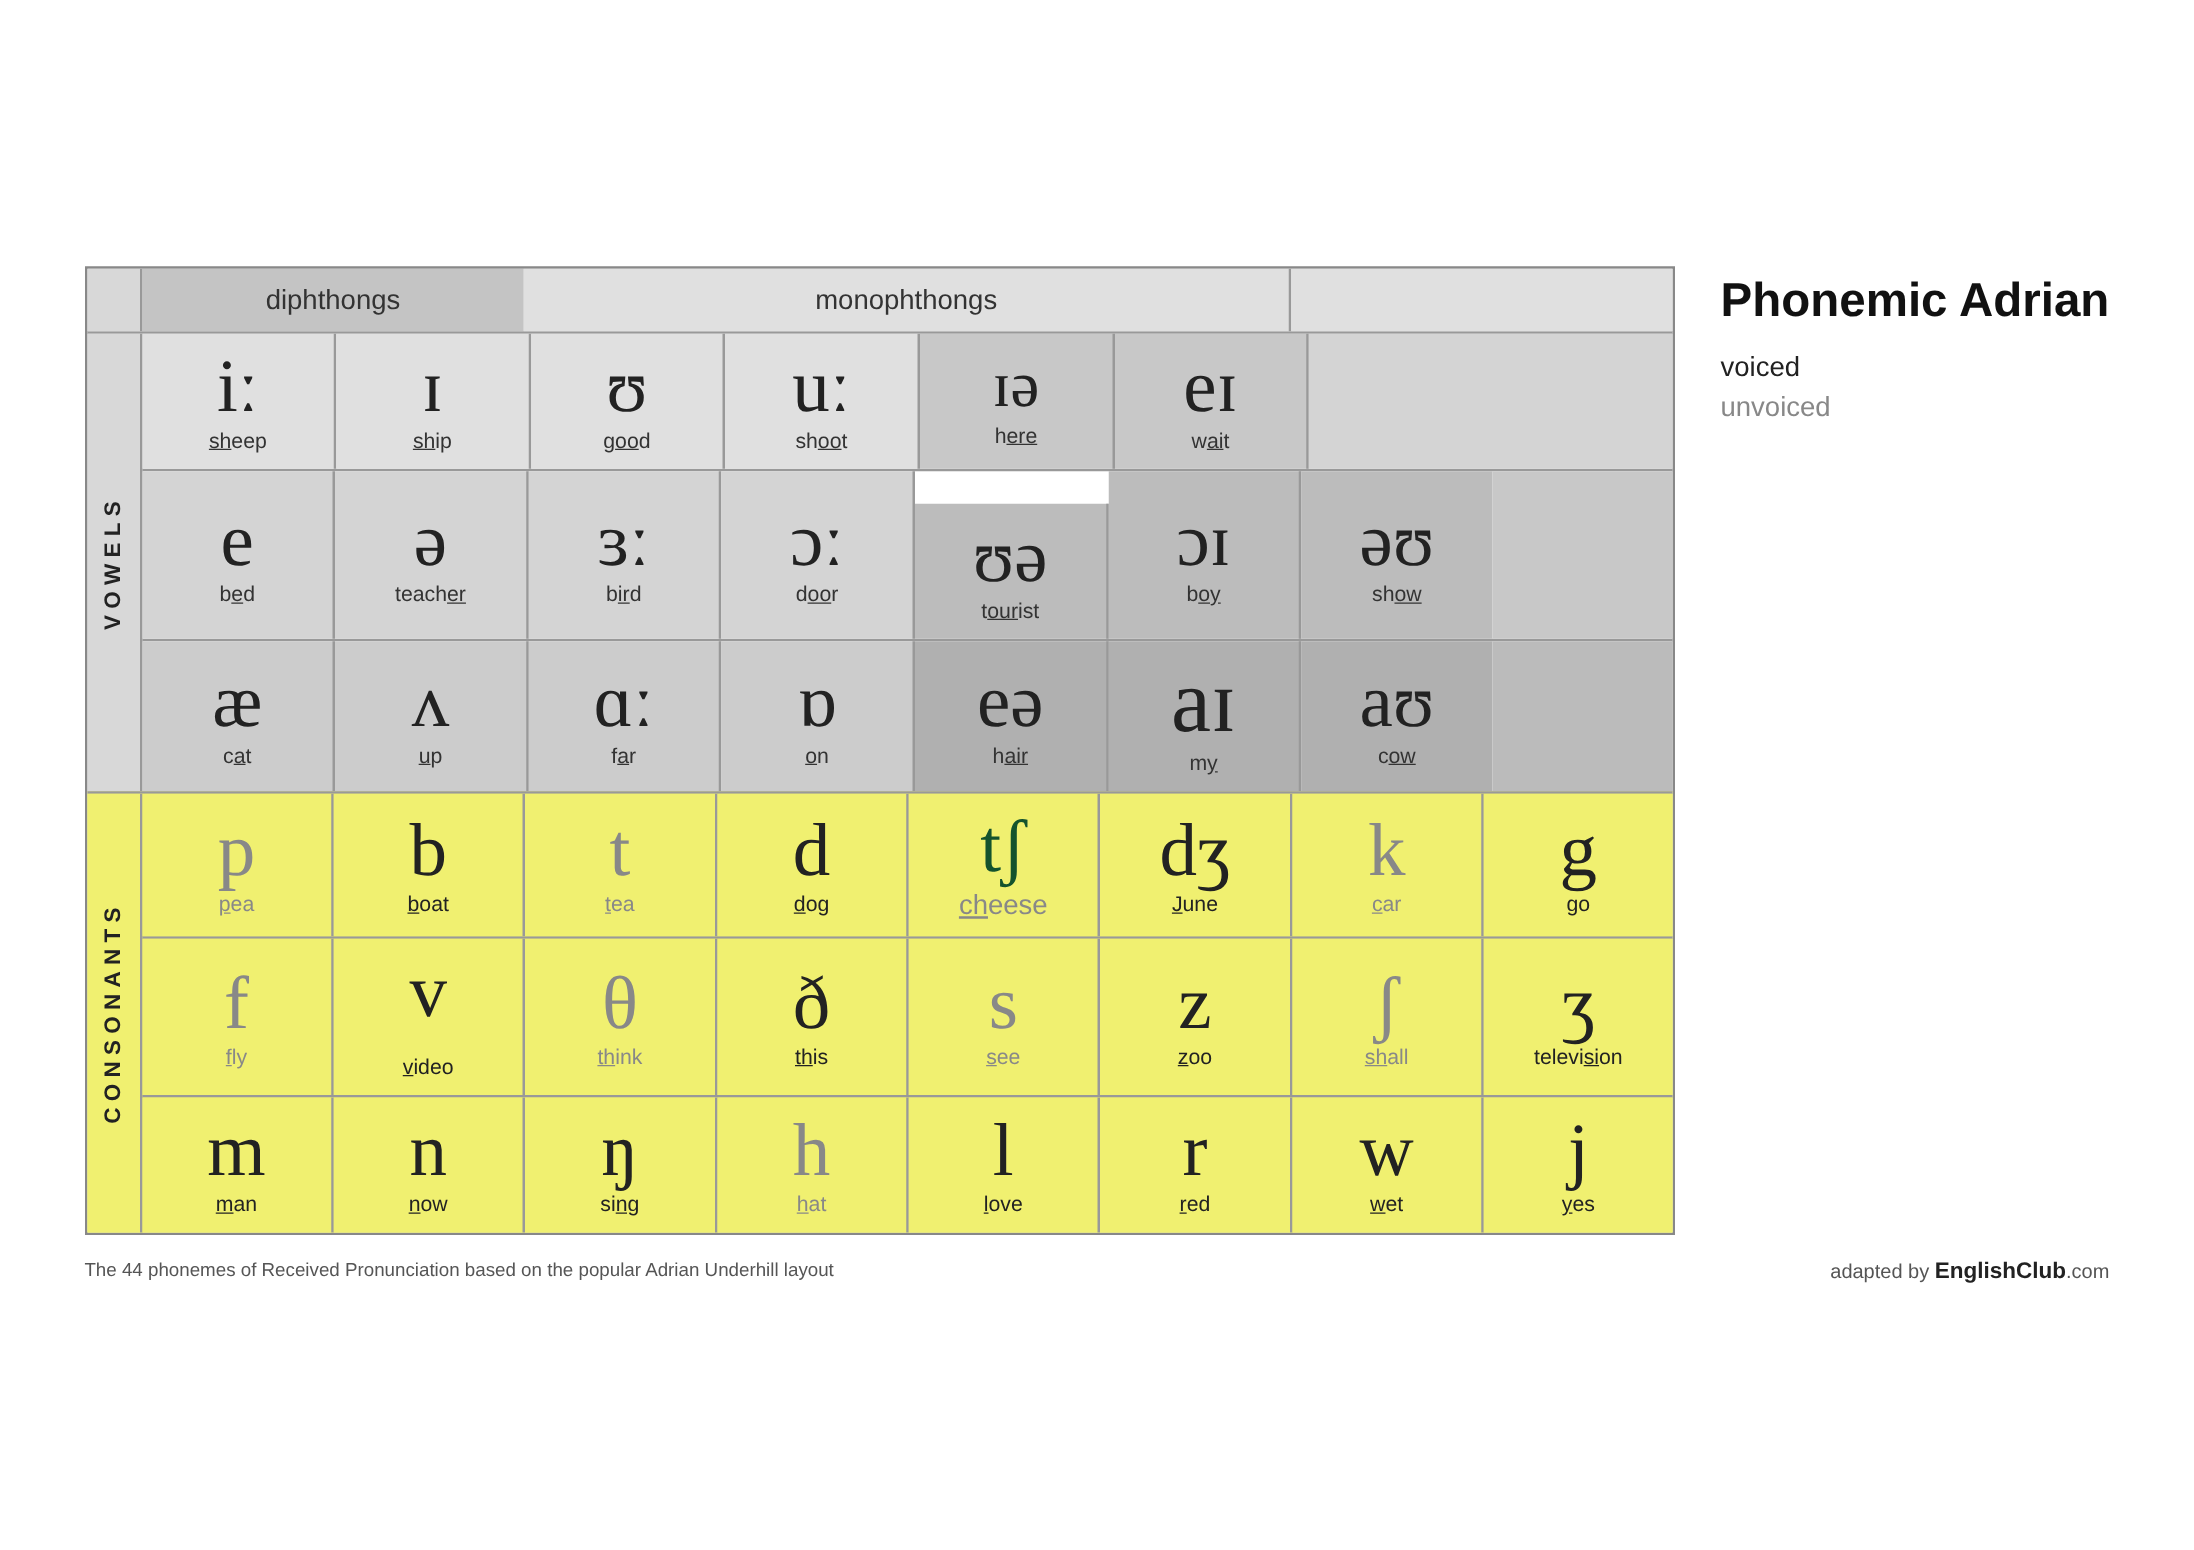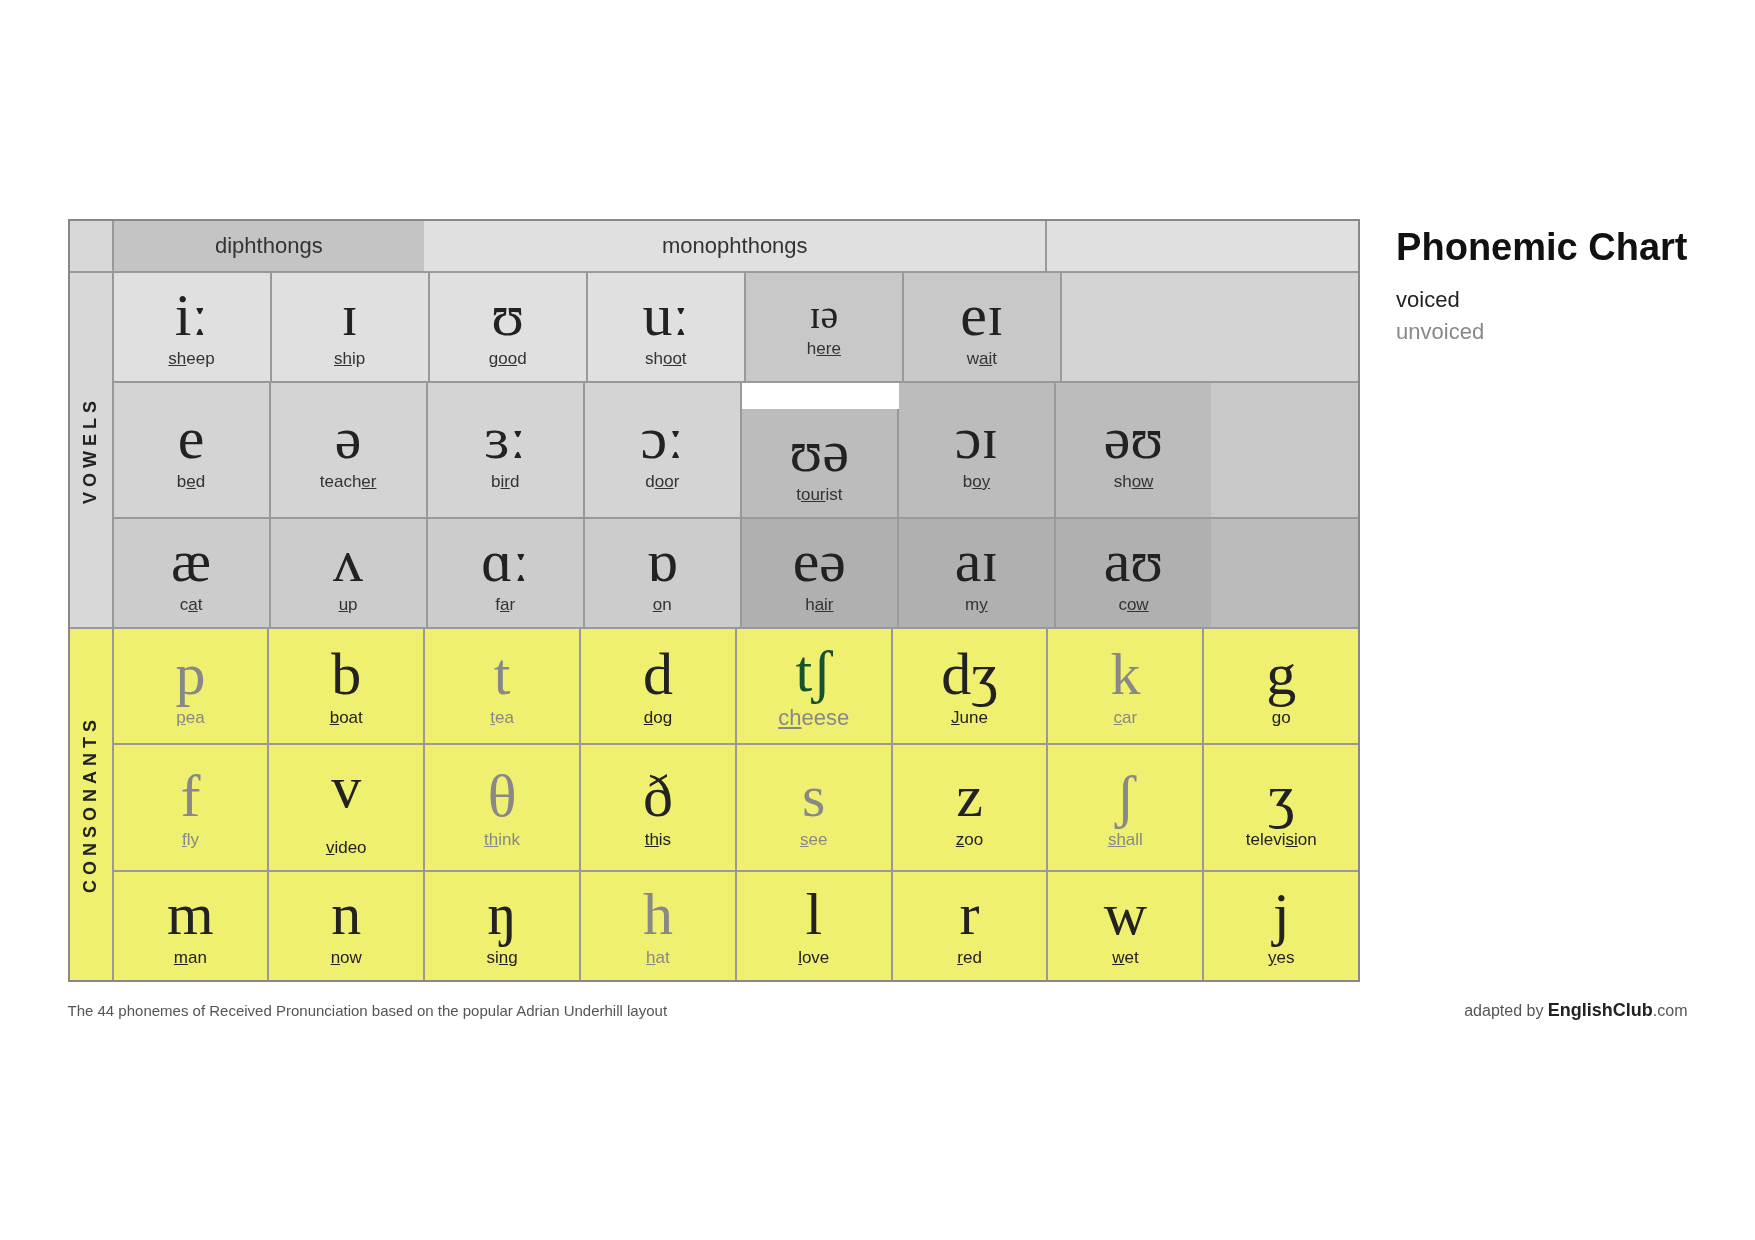--- a/index.html
+++ b/index.html
@@ -108,21 +108,21 @@
             </div>
             <div style="flex:1; display:flex; flex-direction:column; align-items:center; justify-content:center; border-right:2px solid #999; padding:12px 4px; background:#e0e0e0;">
               <span style="font-size:60px; font-family:'Times New Roman',serif; color:#222; line-height:1;">ʊ</span>
               <span style="font-size:17px; color:#333; margin-top:4px;">g<u>oo</u>d</span>
             </div>
             <div style="flex:1; display:flex; flex-direction:column; align-items:center; justify-content:center; border-right:2px solid #999; padding:12px 4px; background:#e0e0e0;">
               <span style="font-size:60px; font-family:'Times New Roman',serif; color:#222; line-height:1;">uː</span>
               <span style="font-size:17px; color:#333; margin-top:4px;">sh<u>oo</u>t</span>
             </div>
             <div style="flex:1; display:flex; flex-direction:column; align-items:center; justify-content:center; border-right:2px solid #999; padding:12px 4px; background:#c8c8c8;">
-              <span style="font-size:40px; font-family:'Times New Roman',serif; color:#222; line-height:1;">ɪə</span>
+              <span style="font-size:52px; font-family:'Times New Roman',serif; color:#222; line-height:1;">ɪə</span>
               <span style="font-size:17px; color:#333; margin-top:4px;">h<u>ere</u></span>
             </div>
             <div style="flex:1; display:flex; flex-direction:column; align-items:center; justify-content:center; border-right:2px solid #999; padding:12px 4px; background:#c8c8c8;">
               <span style="font-size:60px; font-family:'Times New Roman',serif; color:#222; line-height:1;">eɪ</span>
               <span style="font-size:17px; color:#333; margin-top:4px;">w<u>ai</u>t</span>
             </div>
             <div style="flex:2; background:#d4d4d4; border-right:none;"></div>
           </div>
 
           <div style="display:flex; flex-direction:row; border-bottom:2px solid #999;">
@@ -172,21 +172,21 @@
             </div>
             <div style="flex:1; display:flex; flex-direction:column; align-items:center; justify-content:center; border-right:2px solid #999; padding:12px 4px; background:#cccccc;">
               <span style="font-size:60px; font-family:'Times New Roman',serif; color:#222; line-height:1;">ɒ</span>
               <span style="font-size:17px; color:#333; margin-top:4px;"><u>o</u>n</span>
             </div>
             <div style="flex:1; display:flex; flex-direction:column; align-items:center; justify-content:center; border-right:2px solid #999; padding:12px 4px; background:#b0b0b0;">
               <span style="font-size:60px; font-family:'Times New Roman',serif; color:#222; line-height:1;">eə</span>
               <span style="font-size:17px; color:#333; margin-top:4px;">h<u>air</u></span>
             </div>
             <div style="flex:1; display:flex; flex-direction:column; align-items:center; justify-content:center; border-right:2px solid #999; padding:12px 4px; background:#b0b0b0;">
-              <span style="font-size:60px; font-family:'Times New Roman',serif; color:#222; line-height:1;">aɪ</span>
+              <span style="font-size:72px; font-family:'Times New Roman',serif; color:#222; line-height:1;">aɪ</span>
               <span style="font-size:17px; color:#333; margin-top:4px;">m<u>y</u></span>
             </div>
             <div style="flex:1; display:flex; flex-direction:column; align-items:center; justify-content:center; border-right:none; padding:12px 4px; background:#b0b0b0;">
               <span style="font-size:60px; font-family:'Times New Roman',serif; color:#222; line-height:1;">aʊ</span>
               <span style="font-size:17px; color:#333; margin-top:4px;">c<u>ow</u></span>
             </div>
             <div style="flex:1; background:#bbbbbb;"></div>
           </div>
         </div>
       </div>
@@ -301,21 +301,21 @@
             <div style="flex:1; display:flex; flex-direction:column; align-items:center; justify-content:center; padding:12px 4px; background:#f0f070;">
               <span style="font-size:60px; font-family:'Times New Roman',serif; color:#222; line-height:1;">j</span>
               <span style="font-size:17px; color:#222; margin-top:4px;"><u>y</u>es</span>
             </div>
           </div>
         </div>
       </div>
     </div>
 
     <div class="legend-area">
-      <div class="chart-title">Phonemic Chart</div>
+      <div class="chart-title">Phonemic Adrian</div>
       <div class="legend-voiced">voiced</div>
       <div class="legend-unvoiced">unvoiced</div>
     </div>
   </div>
 
   <div class="footnote-area">
     <div class="footnote-left">The 44 phonemes of Received Pronunciation based on the popular Adrian Underhill layout</div>
     <div class="footnote-right">
       <span>adapted by </span><strong>EnglishClub</strong><span>.com</span>
     </div>

